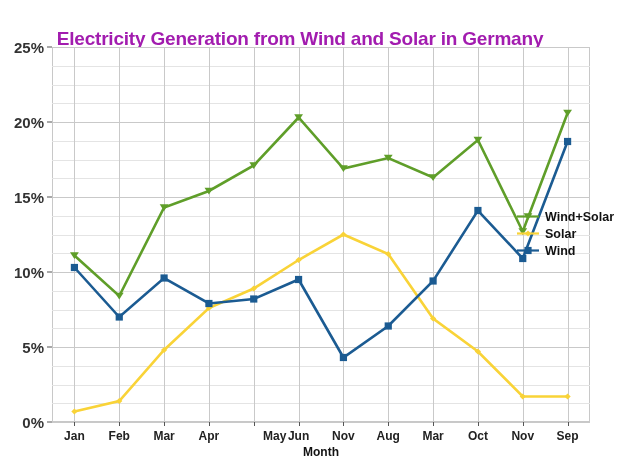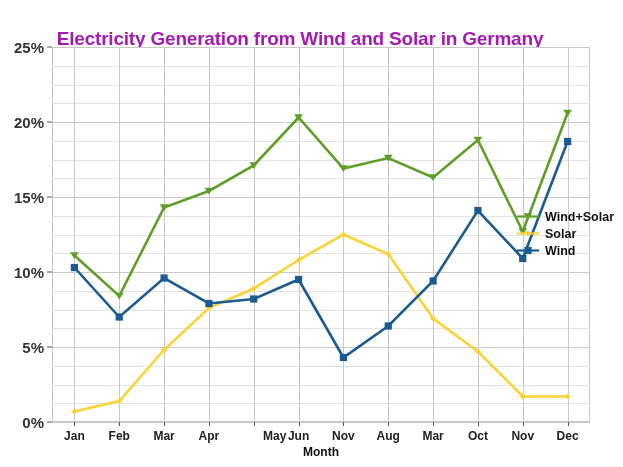--- a/index.html
+++ b/index.html
@@ -121,21 +121,21 @@
         <div class="xtick" style="left: 291.417px;">Nov</div>
         <div class="xtickmark" style="left: 291.417px;"></div>
         <div class="xtick" style="left: 336.25px;">Aug</div>
         <div class="xtickmark" style="left: 336.25px;"></div>
         <div class="xtick" style="left: 381.083px;">Mar</div>
         <div class="xtickmark" style="left: 381.083px;"></div>
         <div class="xtick" style="left: 425.917px;">Oct</div>
         <div class="xtickmark" style="left: 425.917px;"></div>
         <div class="xtick" style="left: 470.75px;">Nov</div>
         <div class="xtickmark" style="left: 470.75px;"></div>
-        <div class="xtick" style="left: 515.583px;">Dec</div>
+        <div class="xtick" style="left: 515.583px;">Sep</div>
         <div class="xtickmark" style="left: 515.583px;"></div>
       </div>
     <svg class="series" id="series-svg" width="538" height="375">
         <g>
           <polyline points="22.416666666666668,364.5 67.25,354 112.08333333333334,303 156.91666666666669,261 201.75,241.49999999999997 246.58333333333334,212.99999999999997 291.4166666666667,187.5 336.25,207.00000000000003 381.08333333333337,271.5 425.9166666666667,304.5 470.75,349.5 515.5833333333334,349.5" fill="none" stroke="#f9d337" stroke-width="2.6" stroke-linejoin="miter"></polyline>
           <polygon points="22.416666666666668,361.4 25.51666666666667,364.5 22.416666666666668,367.6 19.316666666666666,364.5" fill="#f9d337"></polygon>
           <polygon points="67.25,350.9 70.35,354 67.25,357.1 64.15,354" fill="#f9d337"></polygon>
           <polygon points="112.08333333333334,299.9 115.18333333333334,303 112.08333333333334,306.1 108.98333333333335,303" fill="#f9d337"></polygon>
           <polygon points="156.91666666666669,257.9 160.01666666666668,261 156.91666666666669,264.1 153.8166666666667,261" fill="#f9d337"></polygon>
           <polygon points="201.75,238.39999999999998 204.85,241.49999999999997 201.75,244.59999999999997 198.65,241.49999999999997" fill="#f9d337"></polygon>

